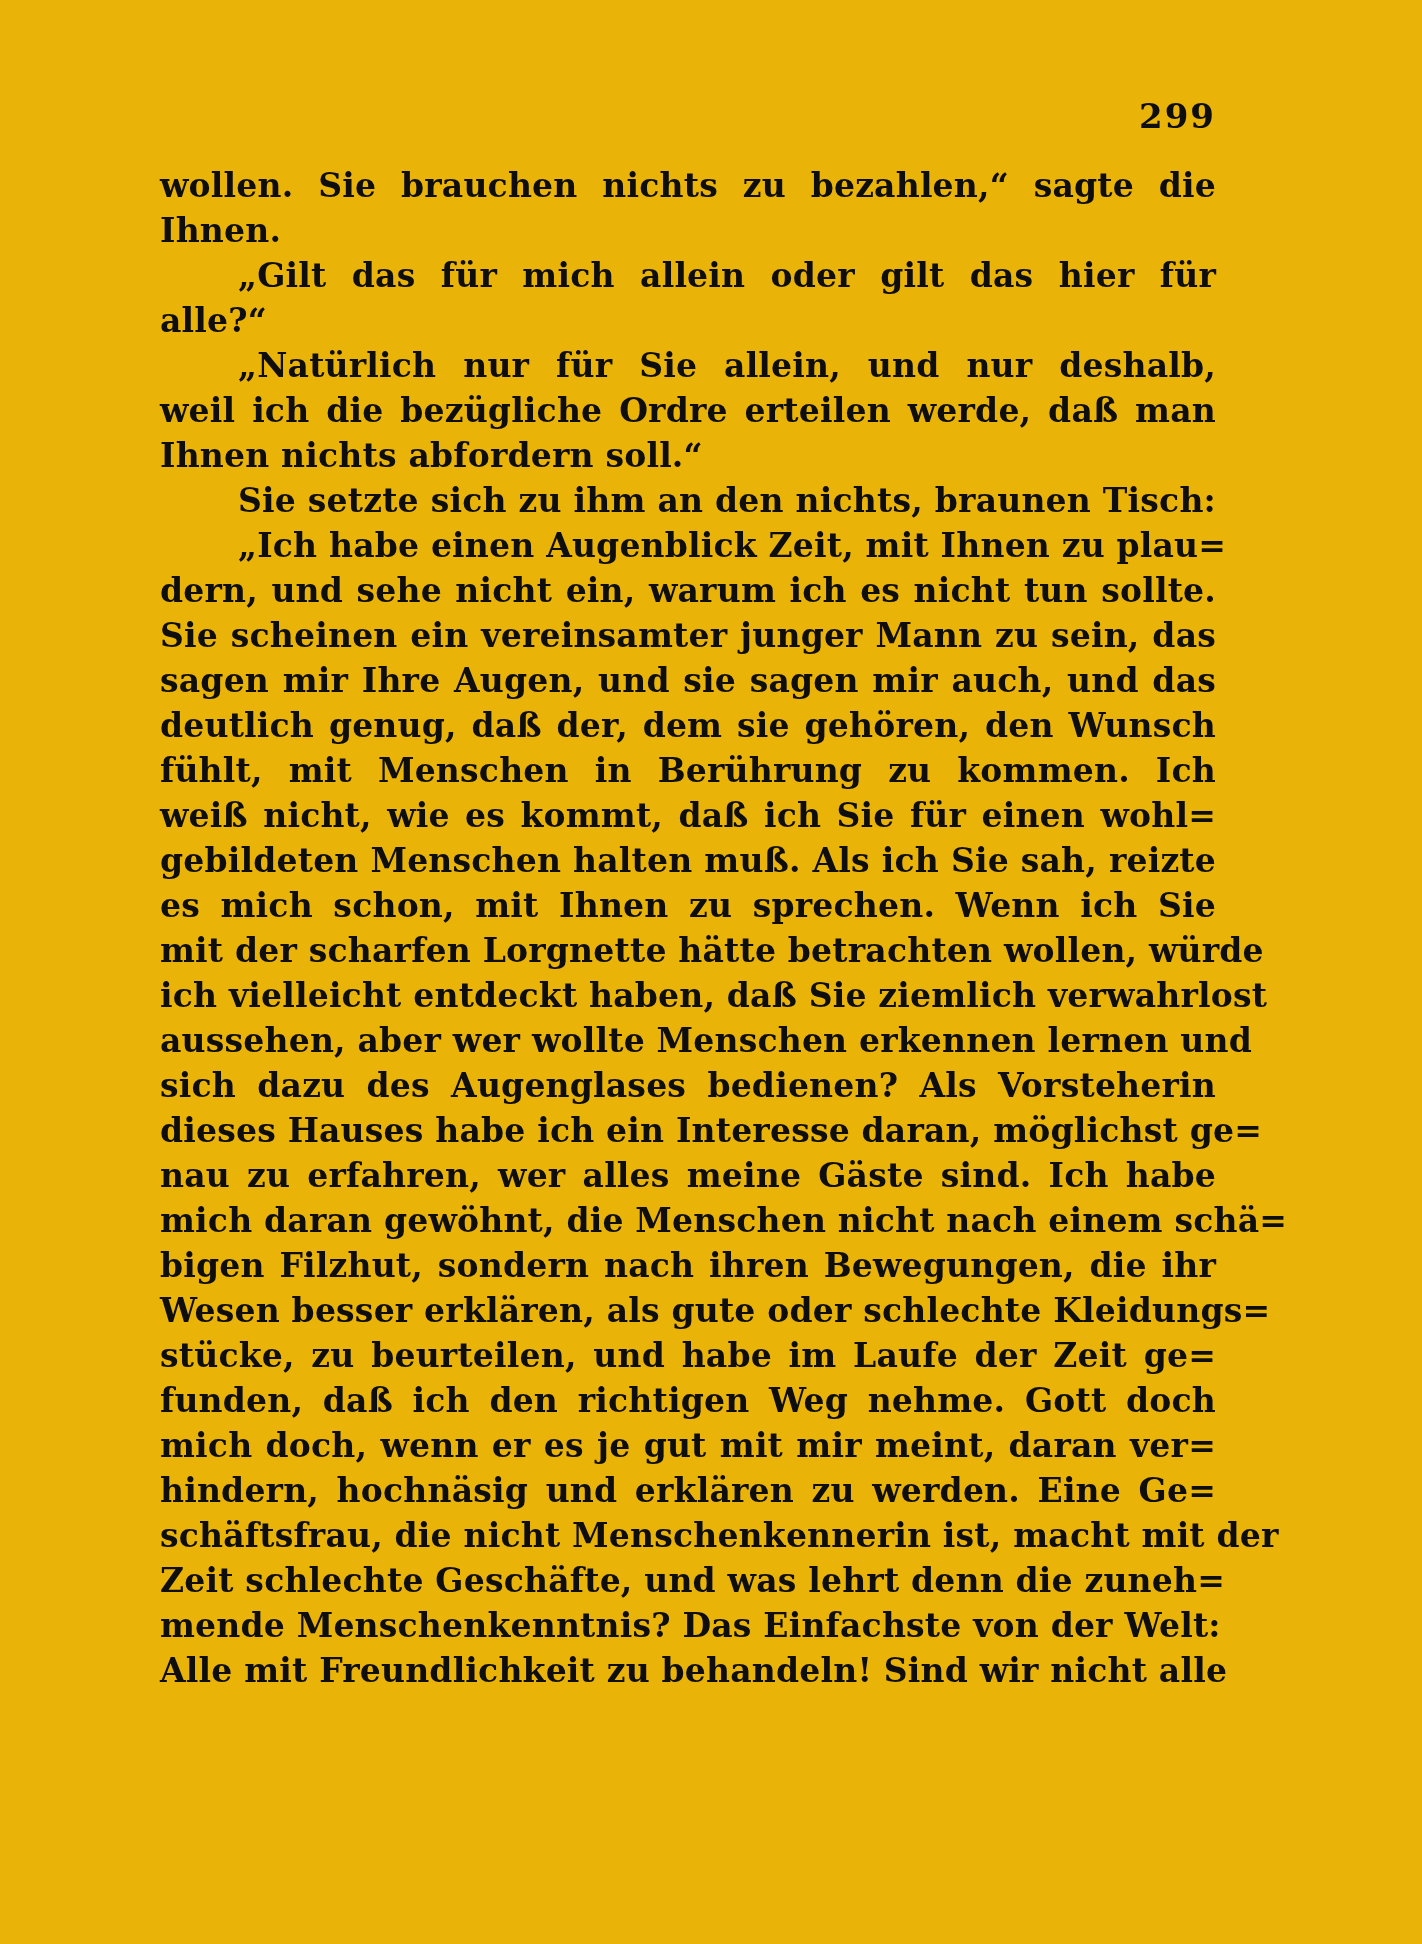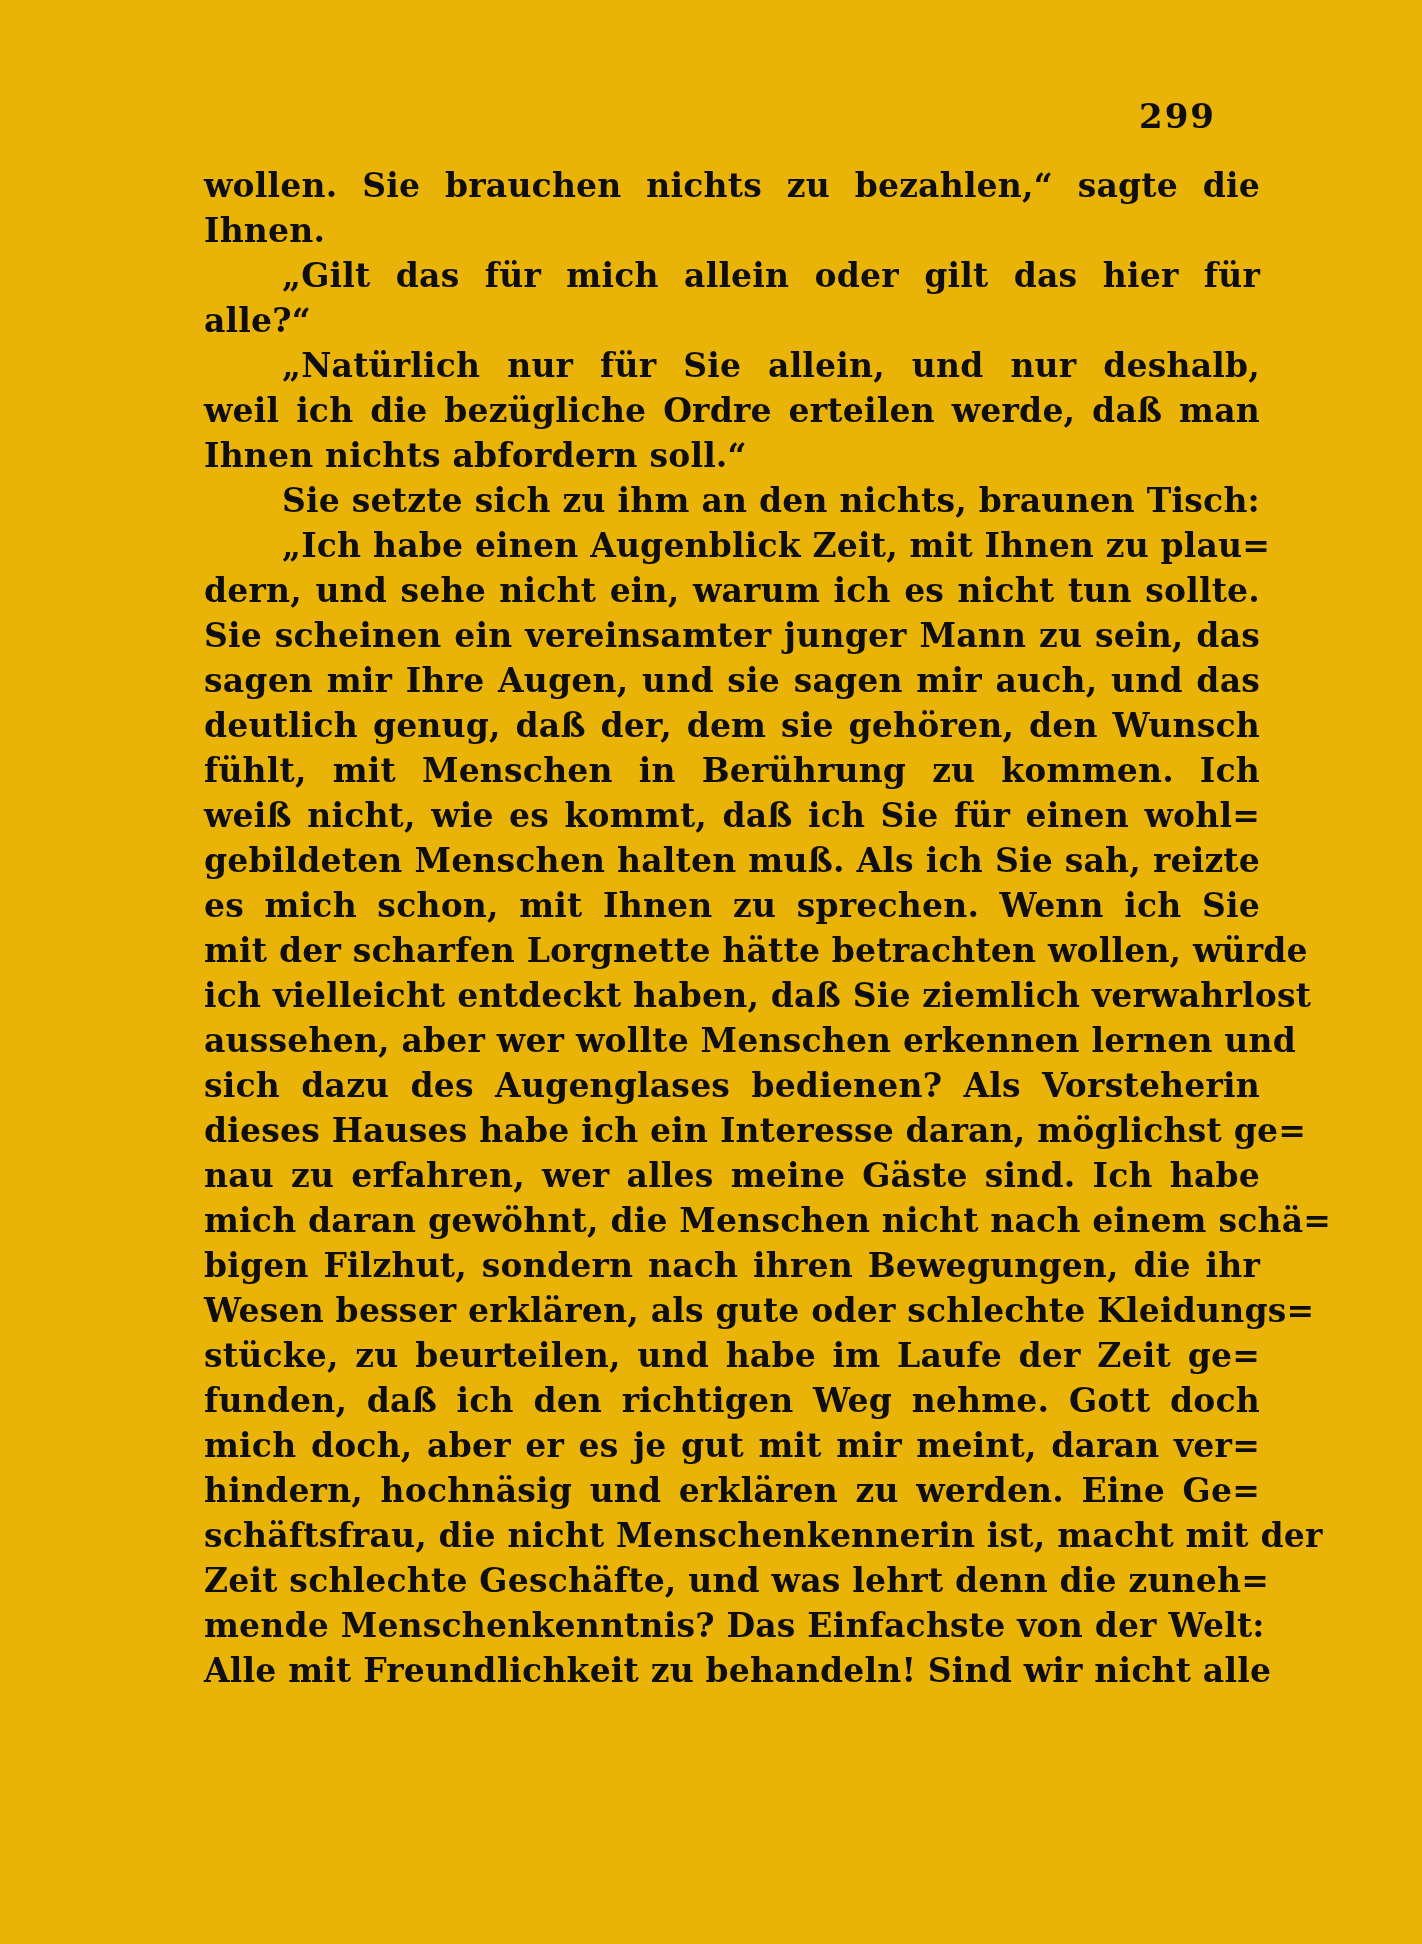--- a/index.html
+++ b/index.html
@@ -24,21 +24,20 @@
     text-align: right;
     font-size: 34px;
     font-weight: bold;
     letter-spacing: 2px;
   }
   .text-block {
     position: absolute;
     top: 163px;
     left: 160px;
     width: 1056px;
-    margin-left: 44px;
   }
   .line {
     font-size: 33px;
     font-weight: bold;
     line-height: 45px;
     height: 45px;
     white-space: nowrap;          
     text-align: justify;
     text-align-last: justify;
     letter-spacing: 0.2px;
@@ -79,20 +78,20 @@
     <div class="line">ich vielleicht entdeckt haben, daß Sie ziemlich verwahrlost</div>
     <div class="line">aussehen, aber wer wollte Menschen erkennen lernen und</div>
     <div class="line">sich dazu des Augenglases bedienen? Als Vorsteherin</div>
     <div class="line">dieses Hauses habe ich ein Interesse daran, möglichst ge=</div>
     <div class="line">nau zu erfahren, wer alles meine Gäste sind. Ich habe</div>
     <div class="line">mich daran gewöhnt, die Menschen nicht nach einem schä=</div>
     <div class="line">bigen Filzhut, sondern nach ihren Bewegungen, die ihr</div>
     <div class="line">Wesen besser erklären, als gute oder schlechte Kleidungs=</div>
     <div class="line">stücke, zu beurteilen, und habe im Laufe der Zeit ge=</div>
     <div class="line">funden, daß ich den richtigen Weg nehme. Gott doch</div>
-    <div class="line">mich doch, aber er es je gut mit mir meint, daran ver=</div>
+    <div class="line">mich doch, wenn er es je gut mit mir meint, daran ver=</div>
     <div class="line">hindern, hochnäsig und erklären zu werden. Eine Ge=</div>
     <div class="line">schäftsfrau, die nicht Menschenkennerin ist, macht mit der</div>
     <div class="line">Zeit schlechte Geschäfte, und was lehrt denn die zuneh=</div>
     <div class="line">mende Menschenkenntnis? Das Einfachste von der Welt:</div>
     <div class="line">Alle mit Freundlichkeit zu behandeln! Sind wir nicht alle</div>
   </div>
 </div>
 
 </body></html>

